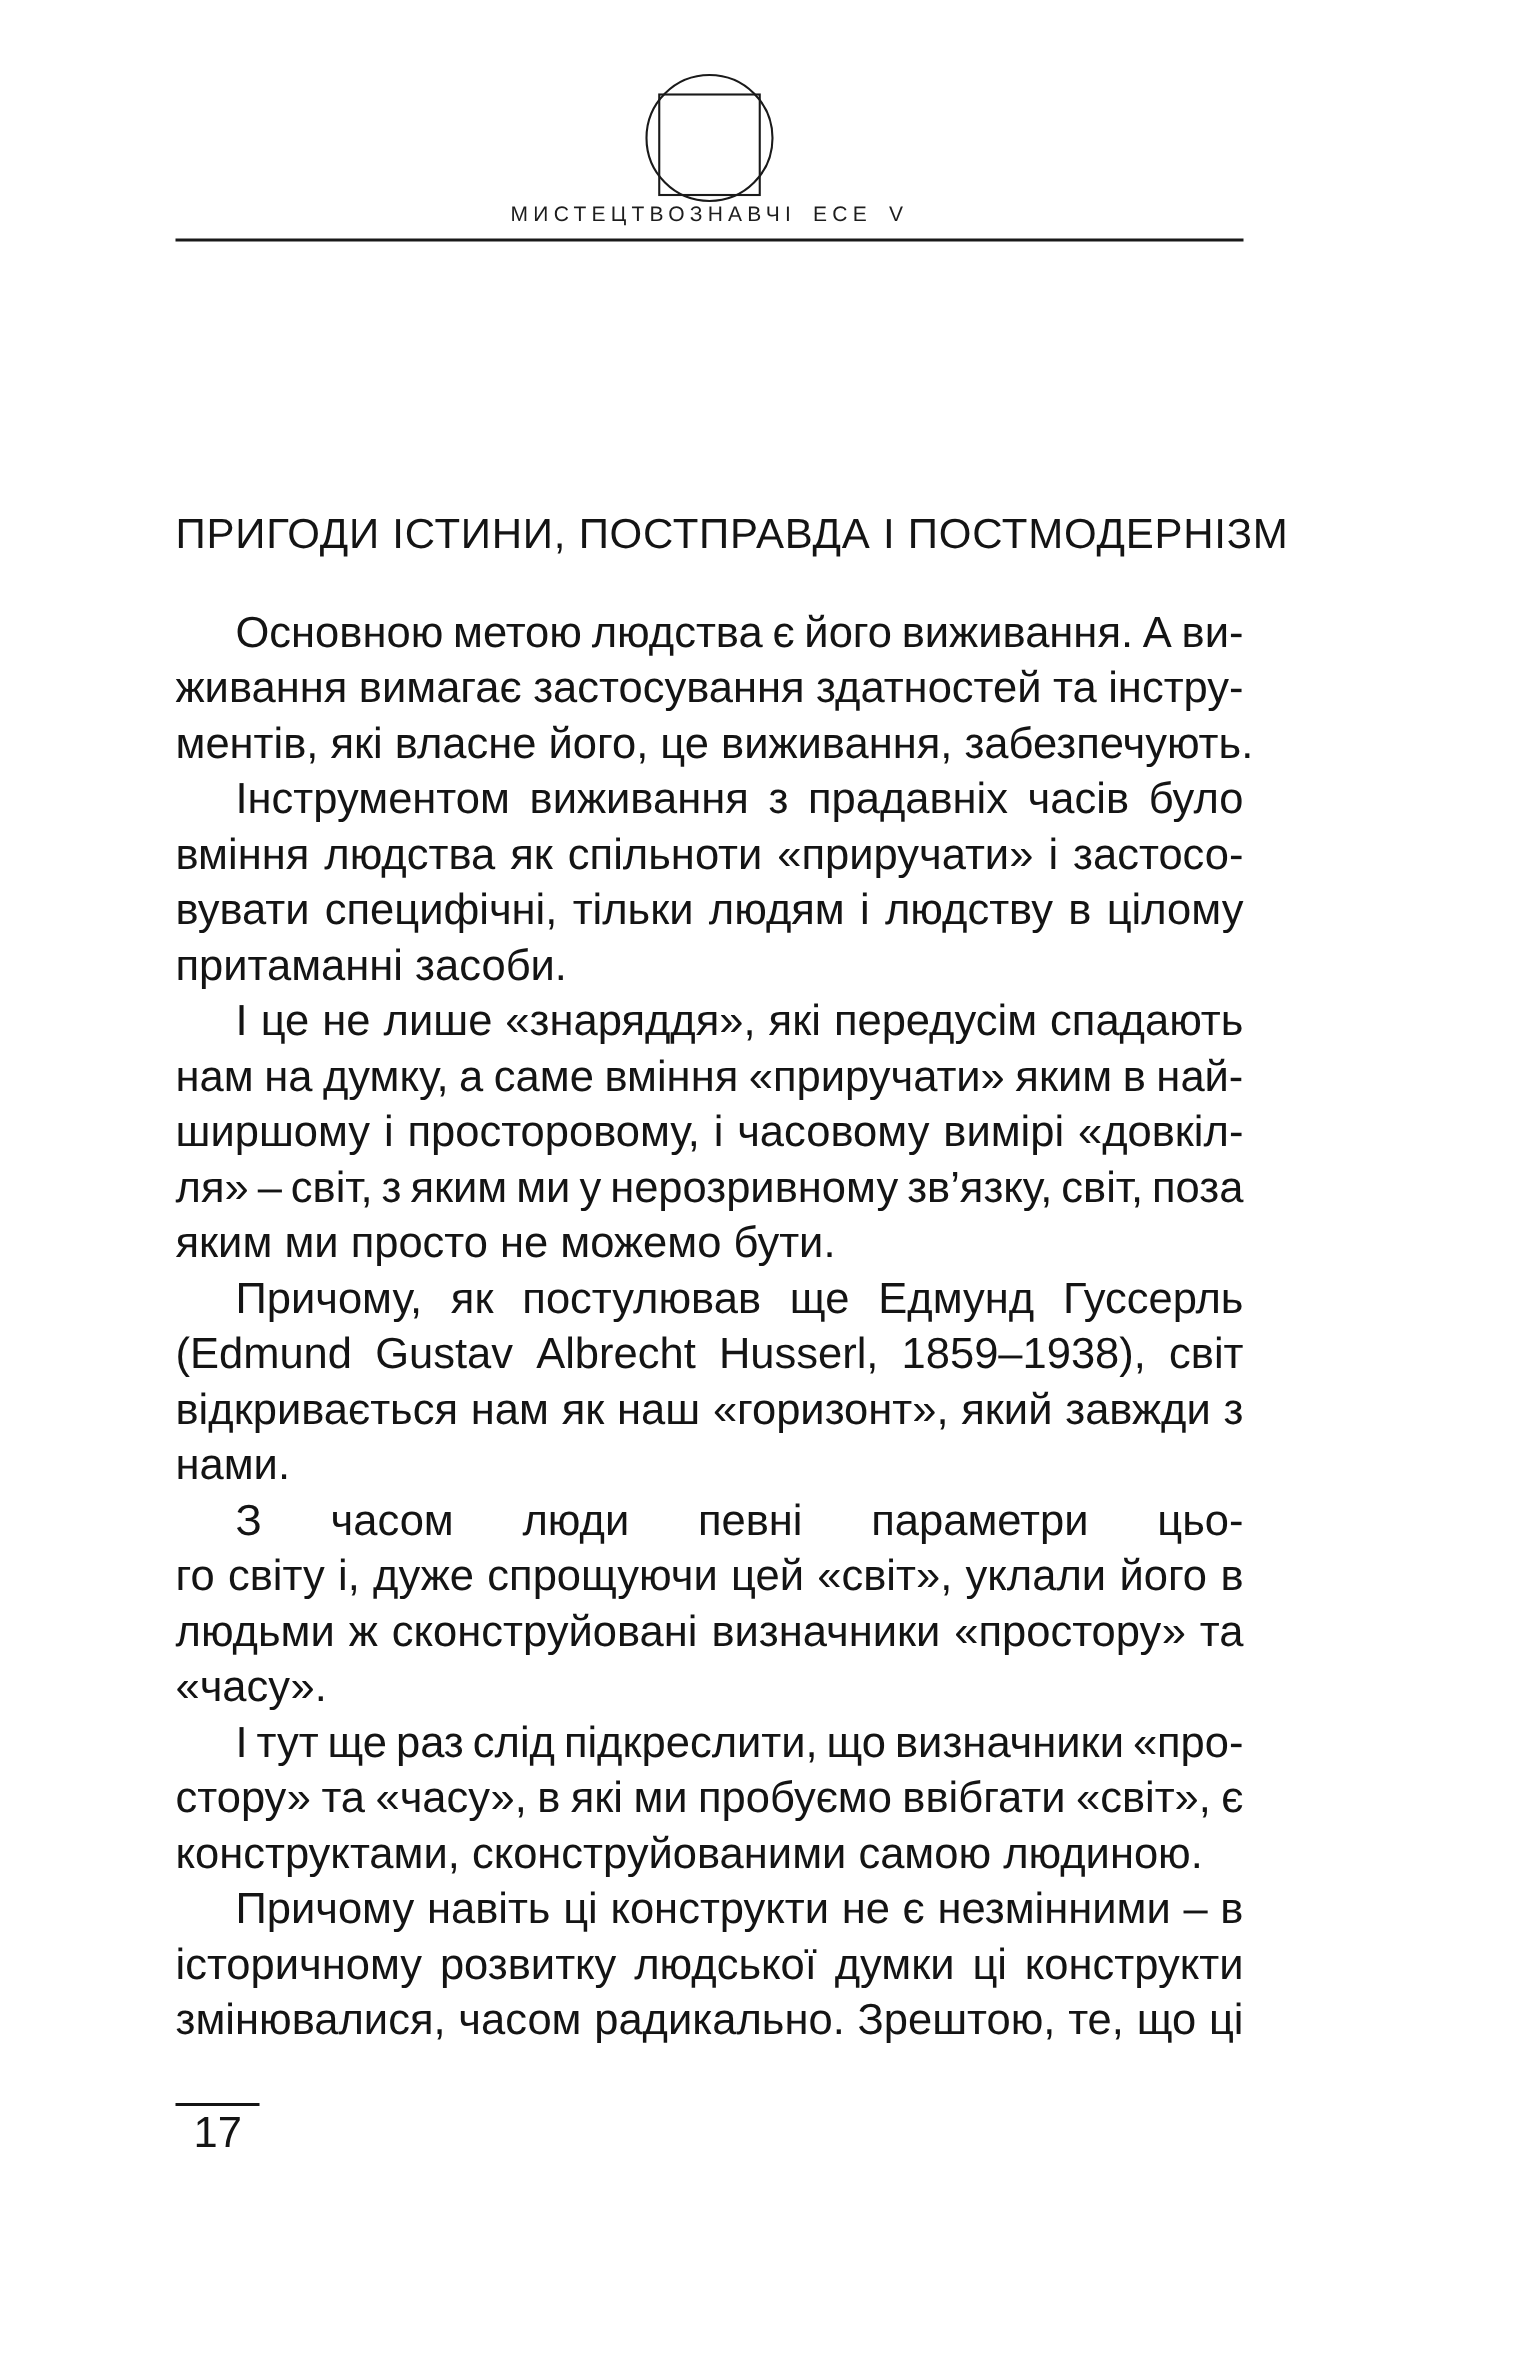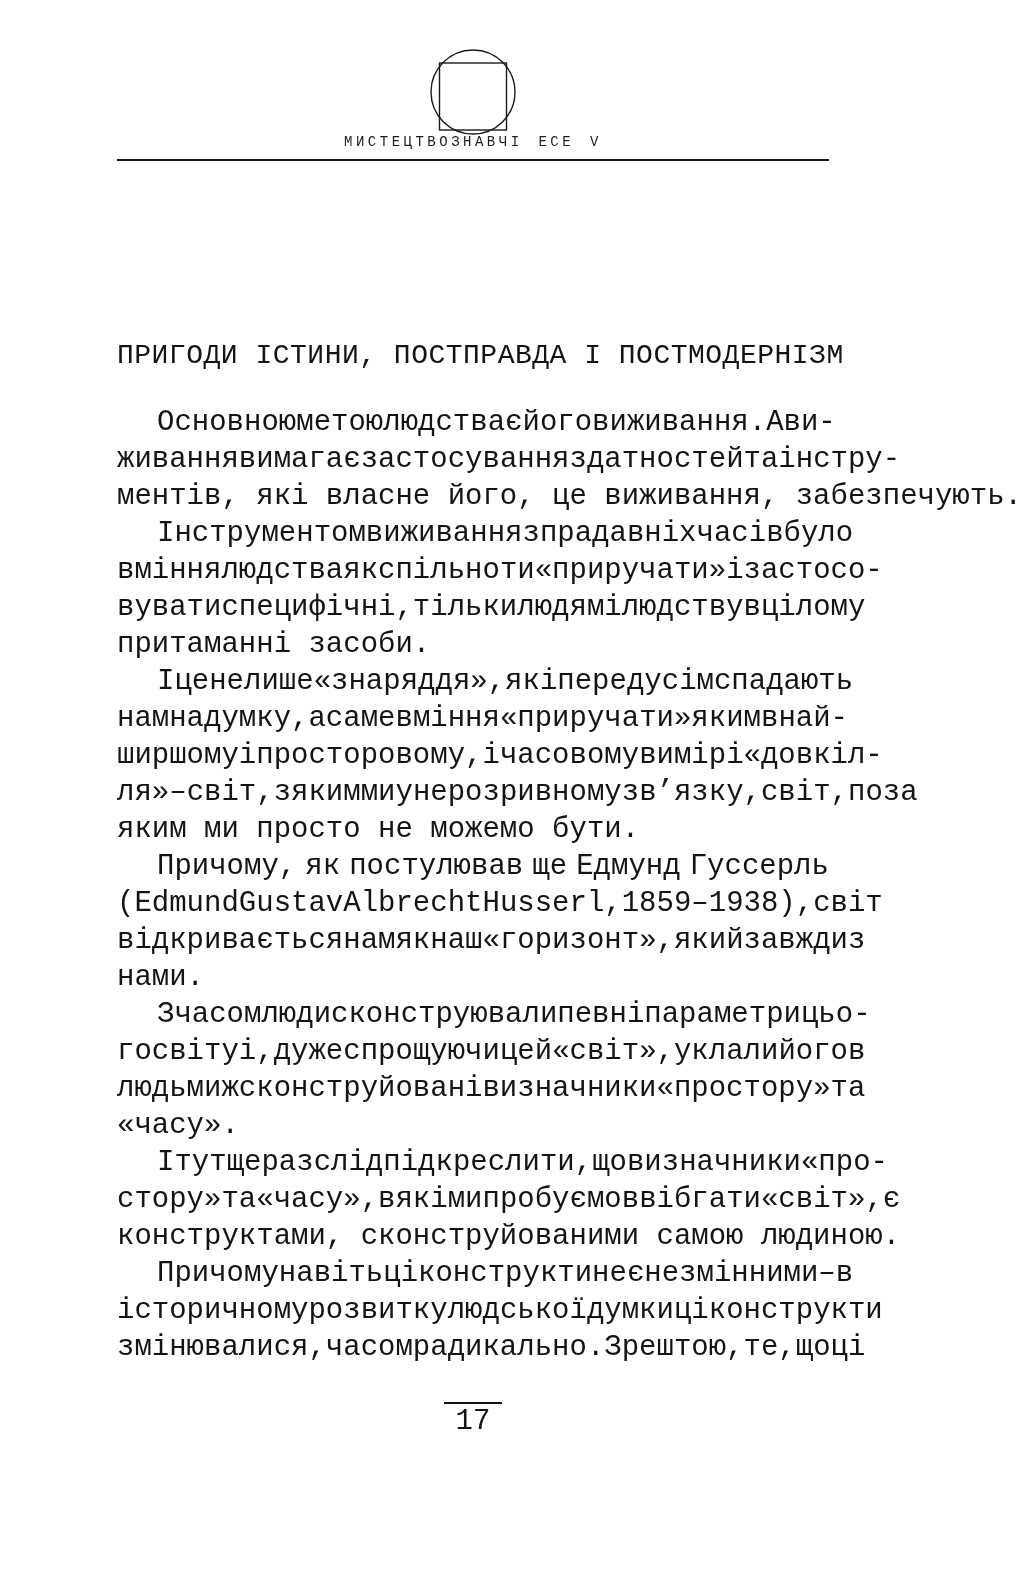--- a/index.html
+++ b/index.html
@@ -2,21 +2,21 @@
 <html><head>
 <meta charset="utf-8">
 <style>
   * { margin: 0; padding: 0; box-sizing: border-box; }
   html, body { background: #e9e9e9; }
   .page {
     position: relative;
     width: 1024px;
     height: 1575px;
     background: #ffffff;
-    font-family: Liberation Mono, monospace;
+    font-family: Liberation Sans, sans-serif;
     color: #141414;
     overflow: hidden;
   }
   .content {
     position: absolute;
     left: 117px;
     top: 0;
     width: 712px;
     height: 100%;
   }
@@ -69,21 +69,21 @@
   .line { height: 37px; line-height: 37px; white-space: nowrap; align-items: center; }
   .line.just { display: flex; justify-content: space-between; }
   .line.just.indent { padding-left: 40px; }
   .line.endline { text-align: left; }
   .line span { white-space: pre; }
   .page-footer {
     position: absolute;
     top: 1402px;
     left: 0;
     width: 100%;
-    text-align: center;
+    text-align: left;
   }
   .page-number {
     display: inline-block;
     border-top: 2px solid #141414;
     padding: 1px 12px 0 12px;
     font-size: 29px;
     line-height: 34px;
   }
 </style>
 </head>
@@ -220,21 +220,20 @@
           <span>«горизонт»,</span>
           <span>який</span>
           <span>завжди</span>
           <span>з</span>
         </div>
         <div class="line endline">нами.</div>
         <div class="line indent just">
           <span>З</span>
           <span>часом</span>
           <span>люди</span>
-          <span>сконструювали</span>
           <span>певні</span>
           <span>параметри</span>
           <span>цьо-</span>
         </div>
         <div class="line just">
           <span>го</span>
           <span>світу</span>
           <span>і,</span>
           <span>дуже</span>
           <span>спрощуючи</span>

